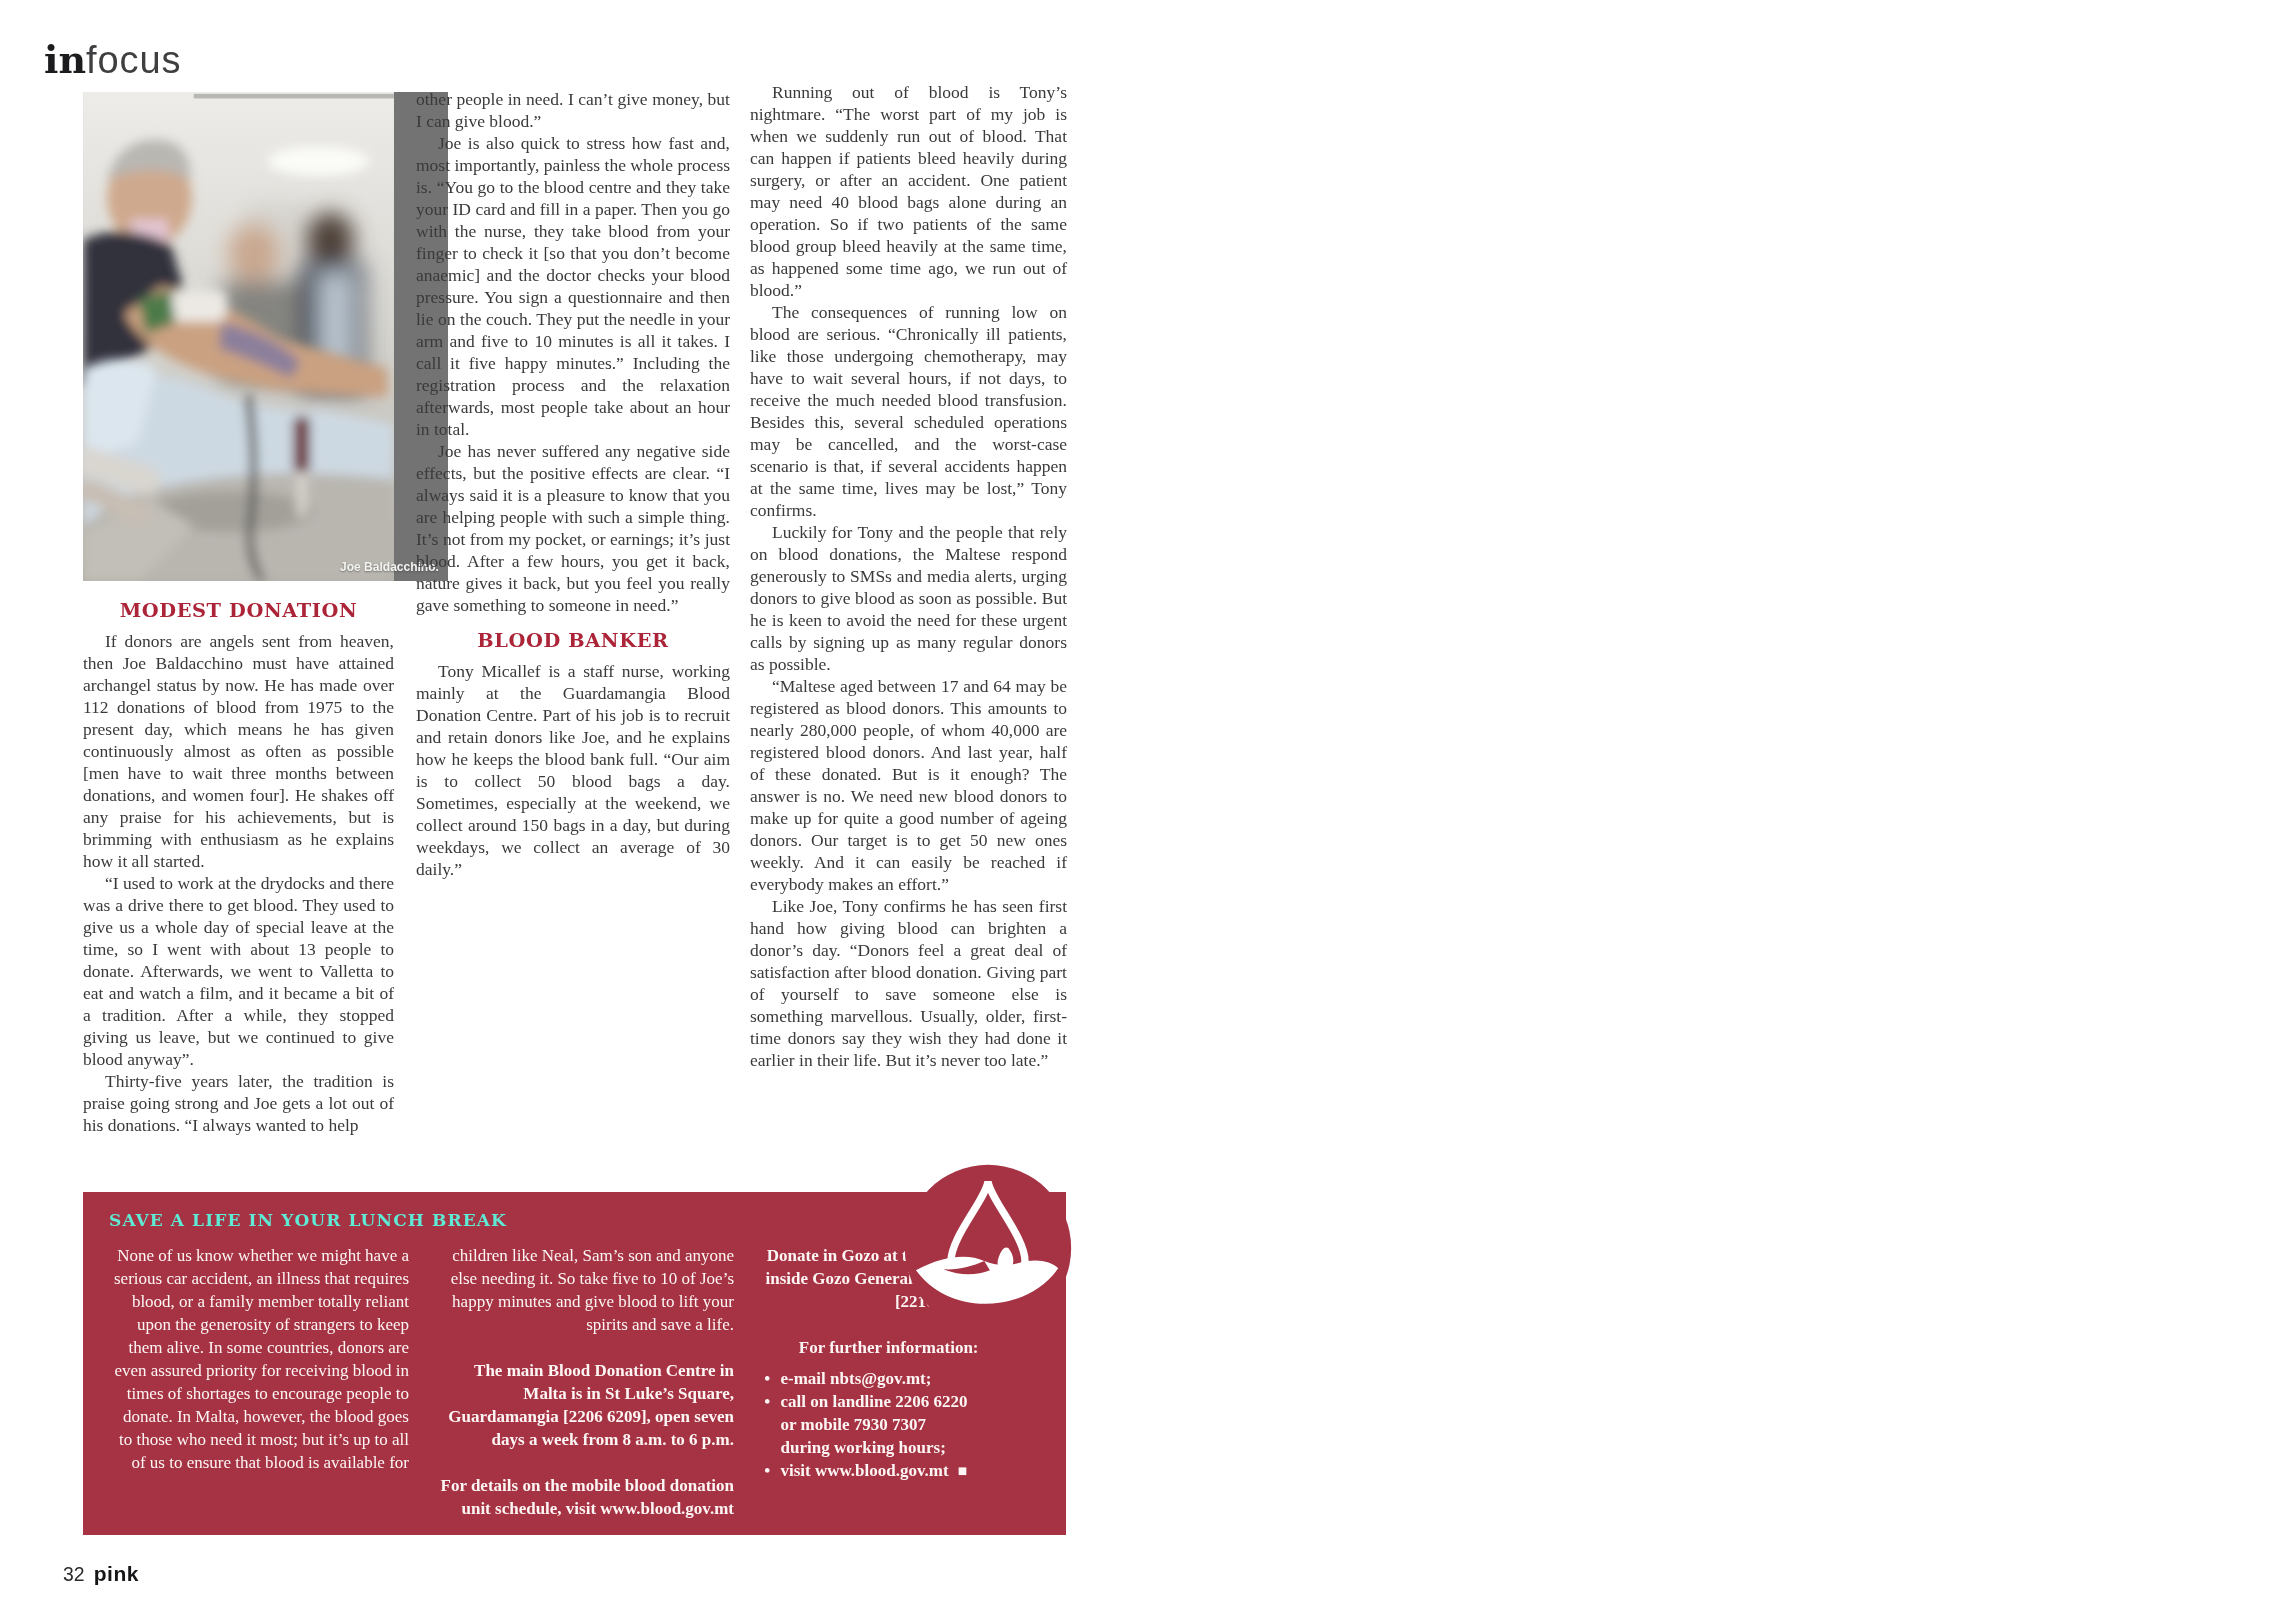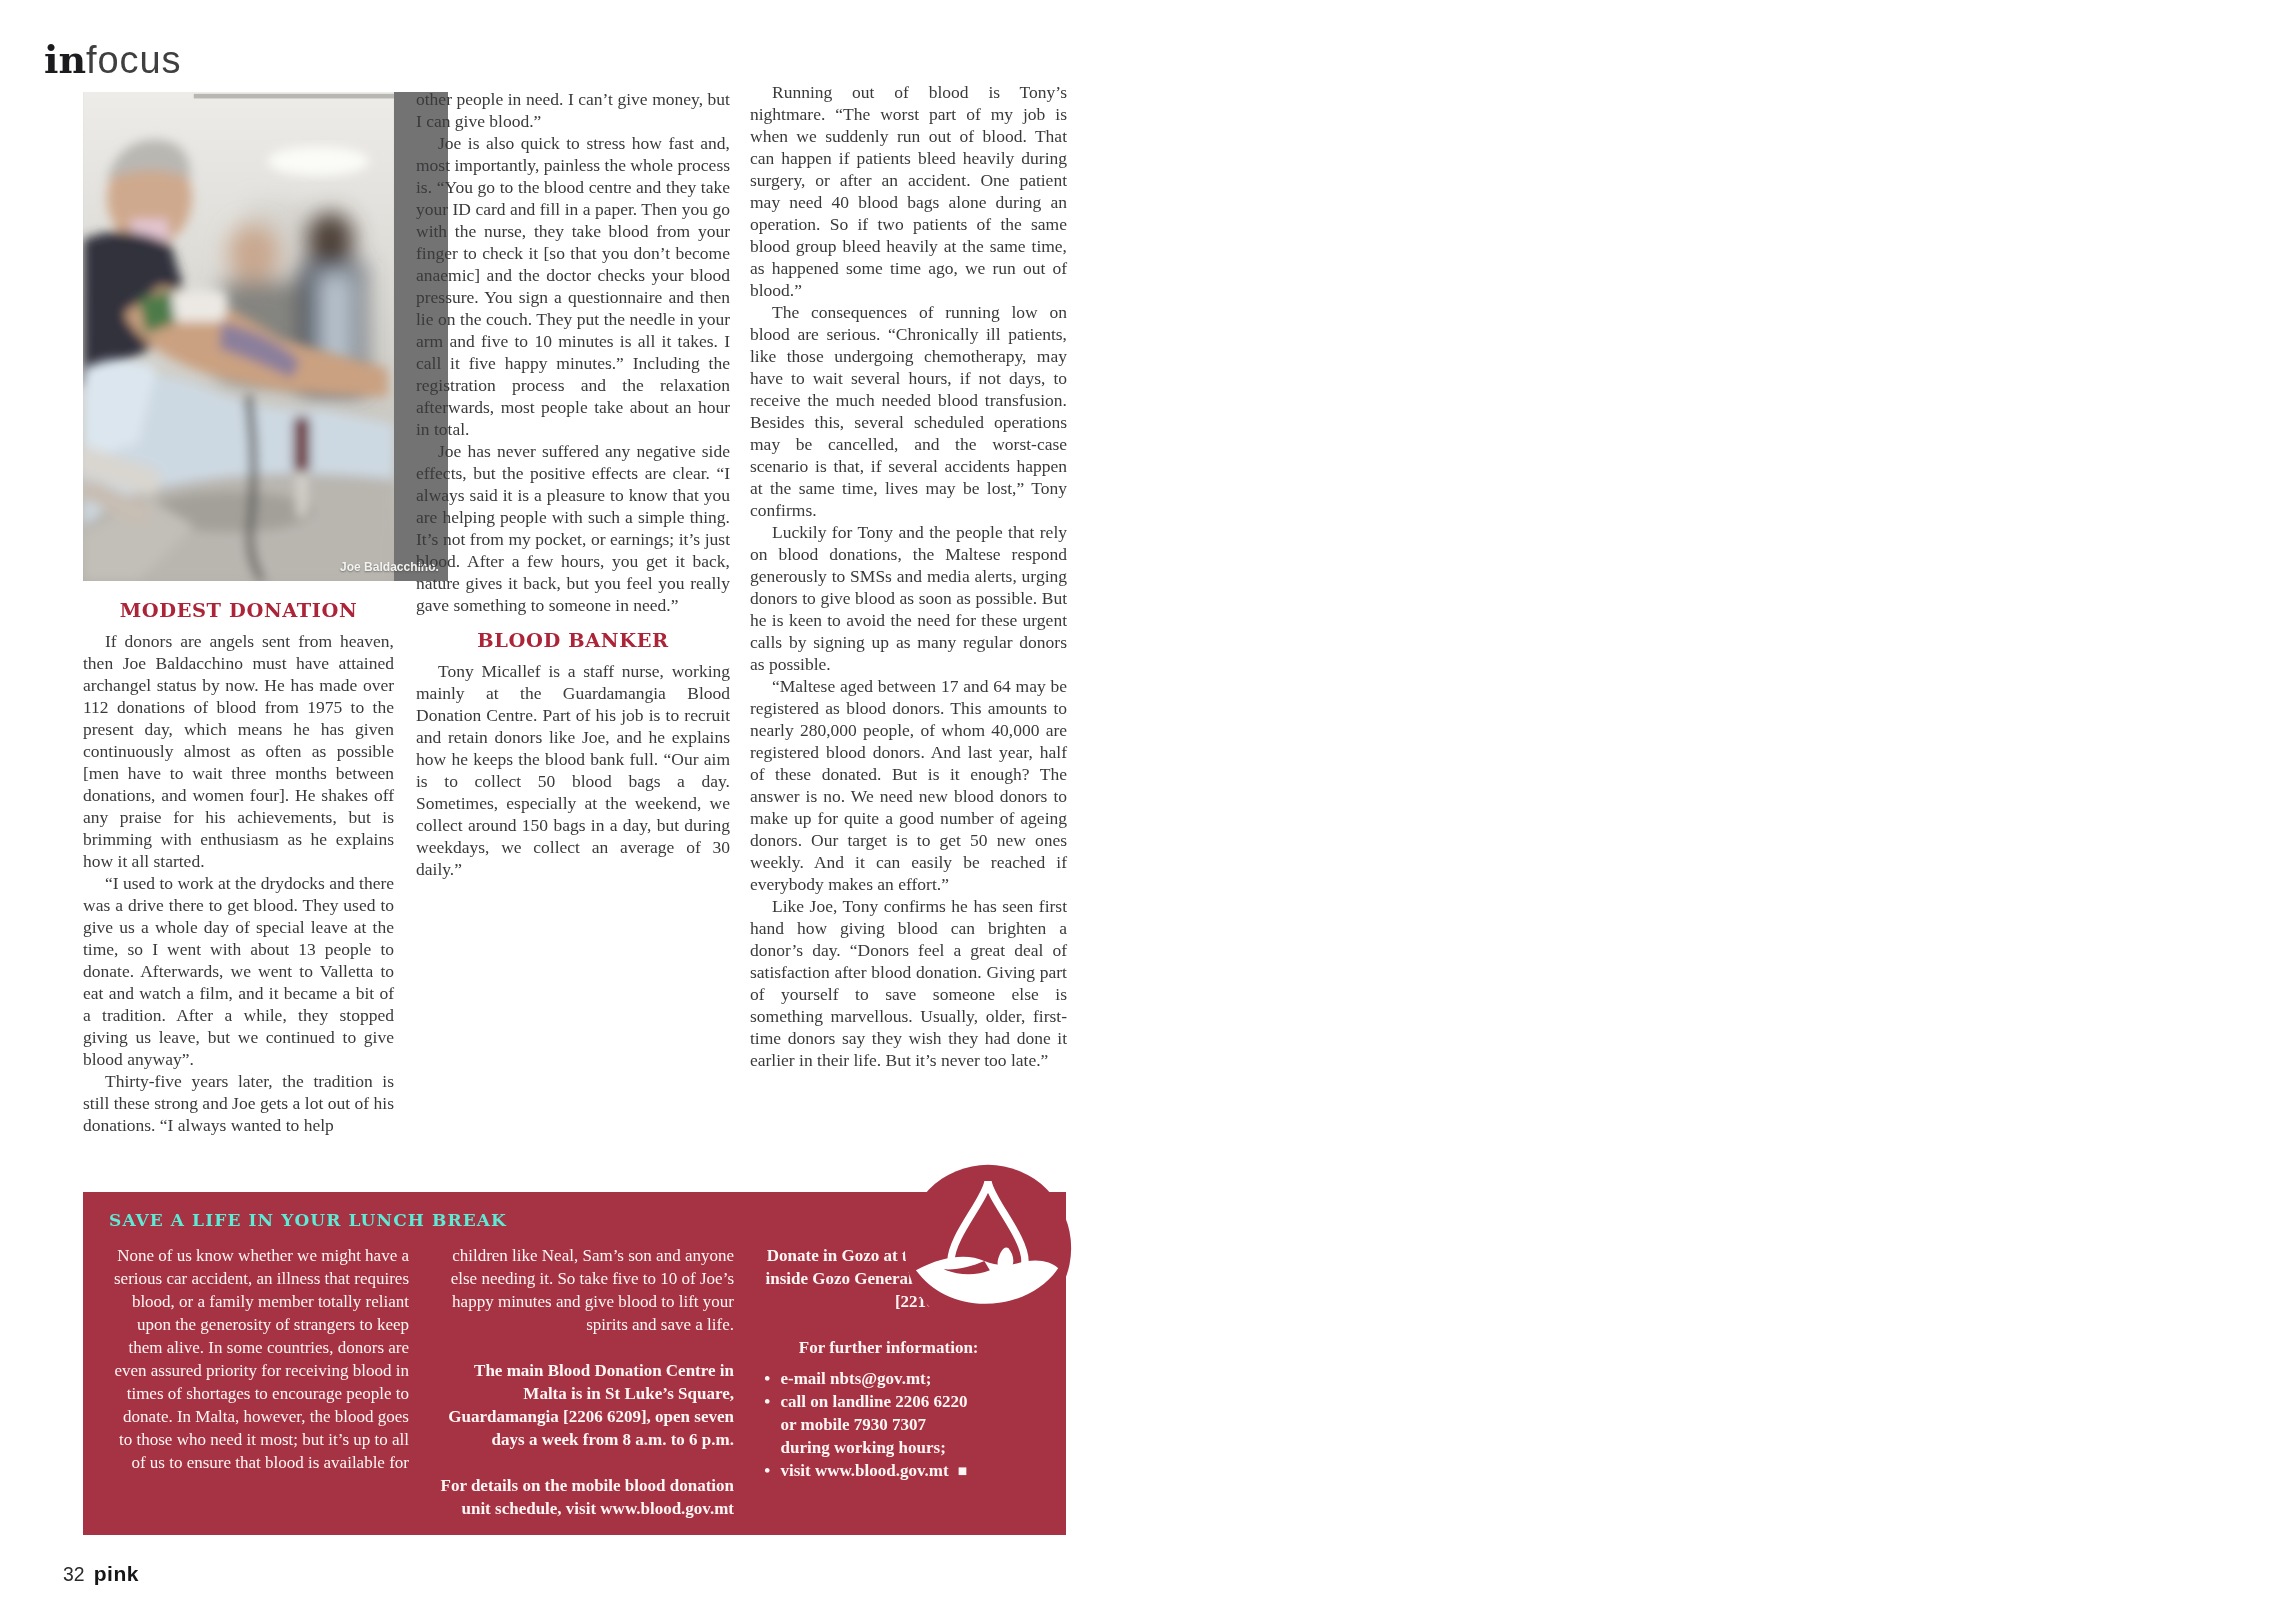--- a/index.html
+++ b/index.html
@@ -116,21 +116,21 @@
       <rect x="-5" y="430" width="80" height="24" rx="10" fill="#c7beb4" transform="rotate(24 30 442)"></rect>
     </g>
   </svg>
   <div class="caption">Joe Baldacchino.</div>
 </div>
 
 <div class="abs col col-left">
   <div class="sec-head">MODEST DONATION</div>
   <p>If donors are angels sent from heaven, then Joe Baldacchino must have attained archangel status by now. He has made over 112 donations of blood from 1975 to the present day, which means he has given continuously almost as often as possible [men have to wait three months between donations, and women four]. He shakes off any praise for his achievements, but is brimming with enthusiasm as he explains how it all started.</p>
   <p>“I used to work at the drydocks and there was a drive there to get blood. They used to give us a whole day of special leave at the time, so I went with about 13 people to donate. Afterwards, we went to Valletta to eat and watch a film, and it became a bit of a tradition. After a while, they stopped giving us leave, but we continued to give blood anyway”.</p>
-  <p>Thirty-five years later, the tradition is still these strong and Joe gets a lot out of his donations. “I always wanted to help</p>
+  <p>Thirty-five years later, the tradition is praise going strong and Joe gets a lot out of his donations. “I always wanted to help</p>
 </div>
 
 <div class="abs col col-mid">
   <p class="noindent">other people in need. I can’t give money, but I can give blood.”</p>
   <p>Joe is also quick to stress how fast and, most importantly, painless the whole process is. “You go to the blood centre and they take your ID card and fill in a paper. Then you go with the nurse, they take blood from your finger to check it [so that you don’t become anaemic] and the doctor checks your blood pressure. You sign a questionnaire and then lie on the couch. They put the needle in your arm and five to 10 minutes is all it takes. I call it five happy minutes.” Including the registration process and the relaxation afterwards, most people take about an hour in total.</p>
   <p>Joe has never suffered any negative side effects, but the positive effects are clear. “I always said it is a pleasure to know that you are helping people with such a simple thing. It’s not from my pocket, or earnings; it’s just blood. After a few hours, you get it back, nature gives it back, but you feel you really gave something to someone in need.”</p>
   <div class="sec-head mid">BLOOD BANKER</div>
   <p>Tony Micallef is a staff nurse, working mainly at the Guardamangia Blood Donation Centre. Part of his job is to recruit and retain donors like Joe, and he explains how he keeps the blood bank full. “Our aim is to collect 50 blood bags a day. Sometimes, especially at the weekend, we collect around 150 bags in a day, but during weekdays, we collect an average of 30 daily.”</p>
 </div>
 

